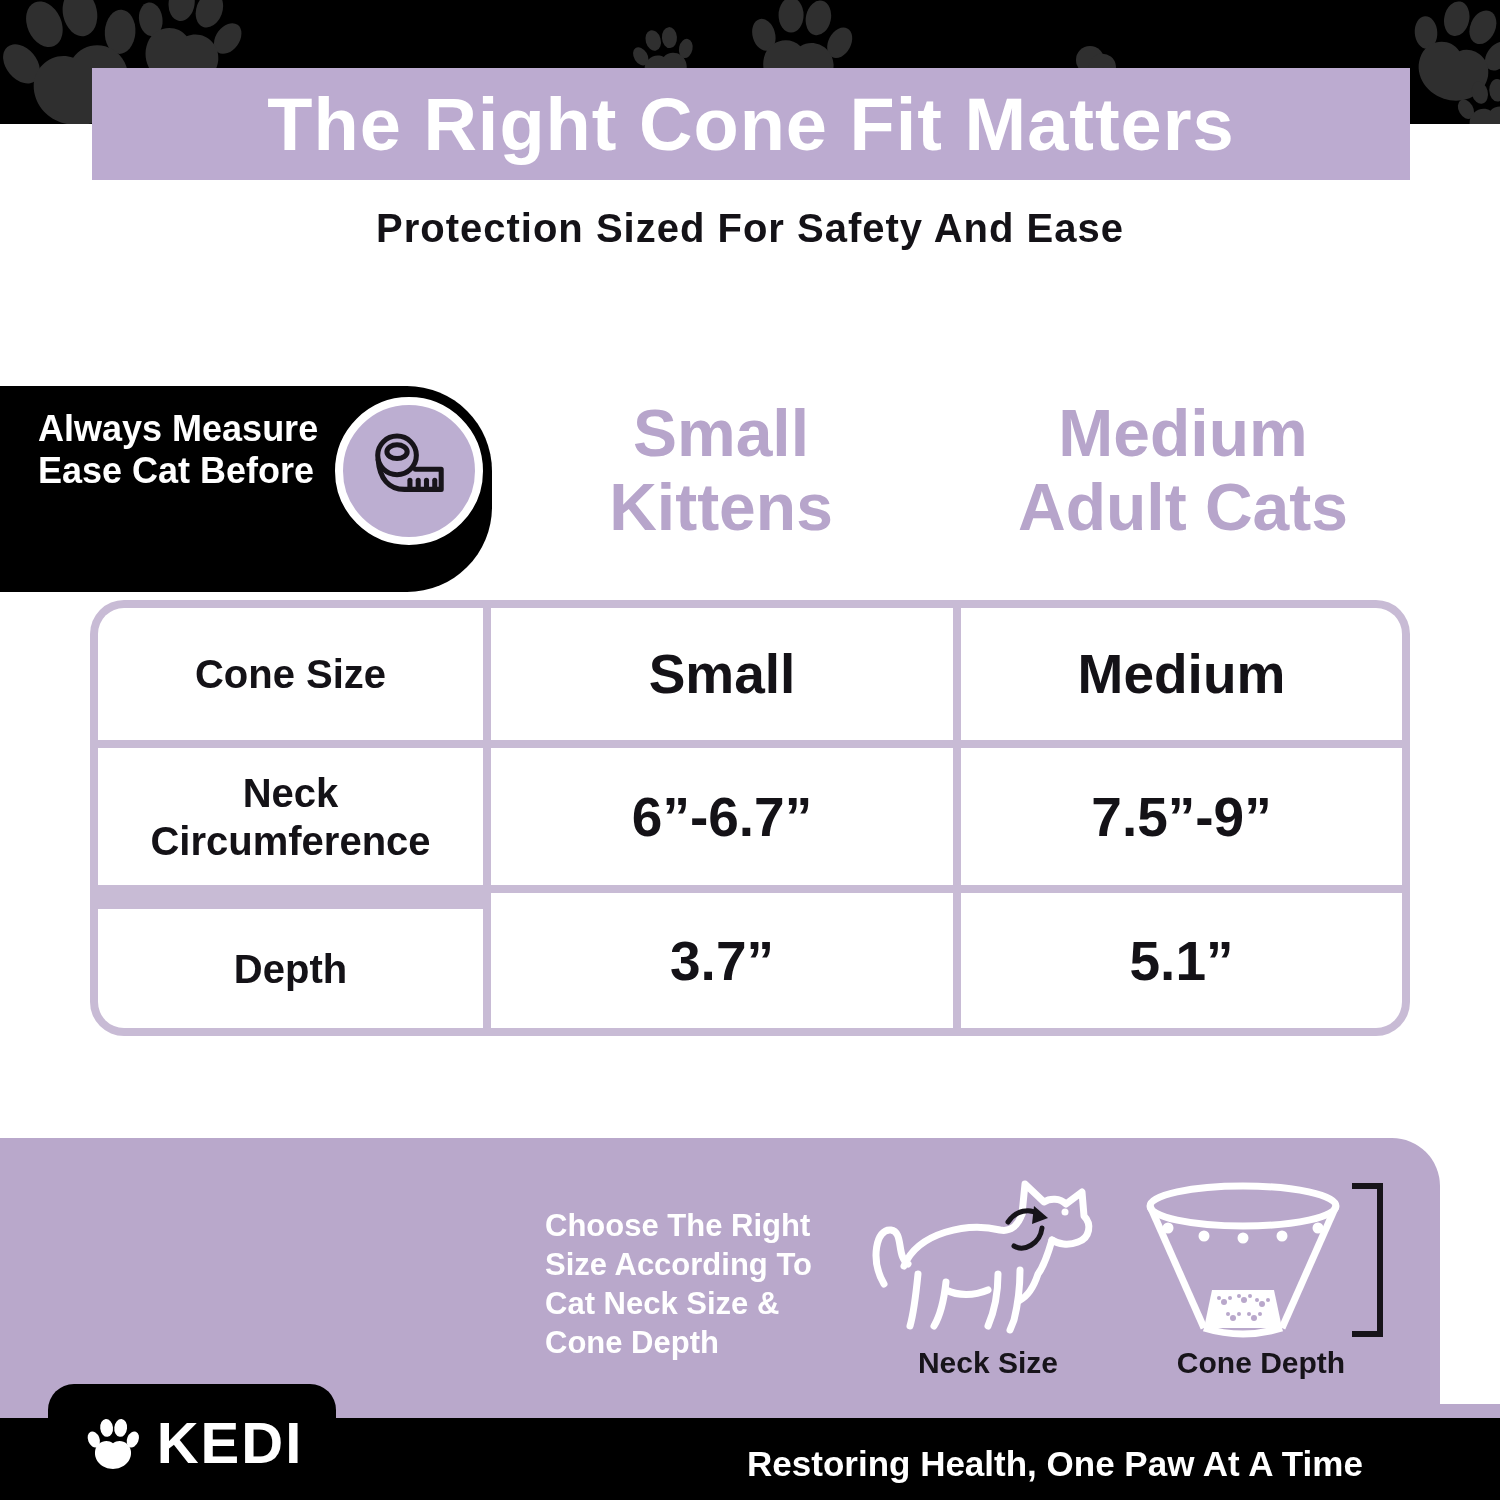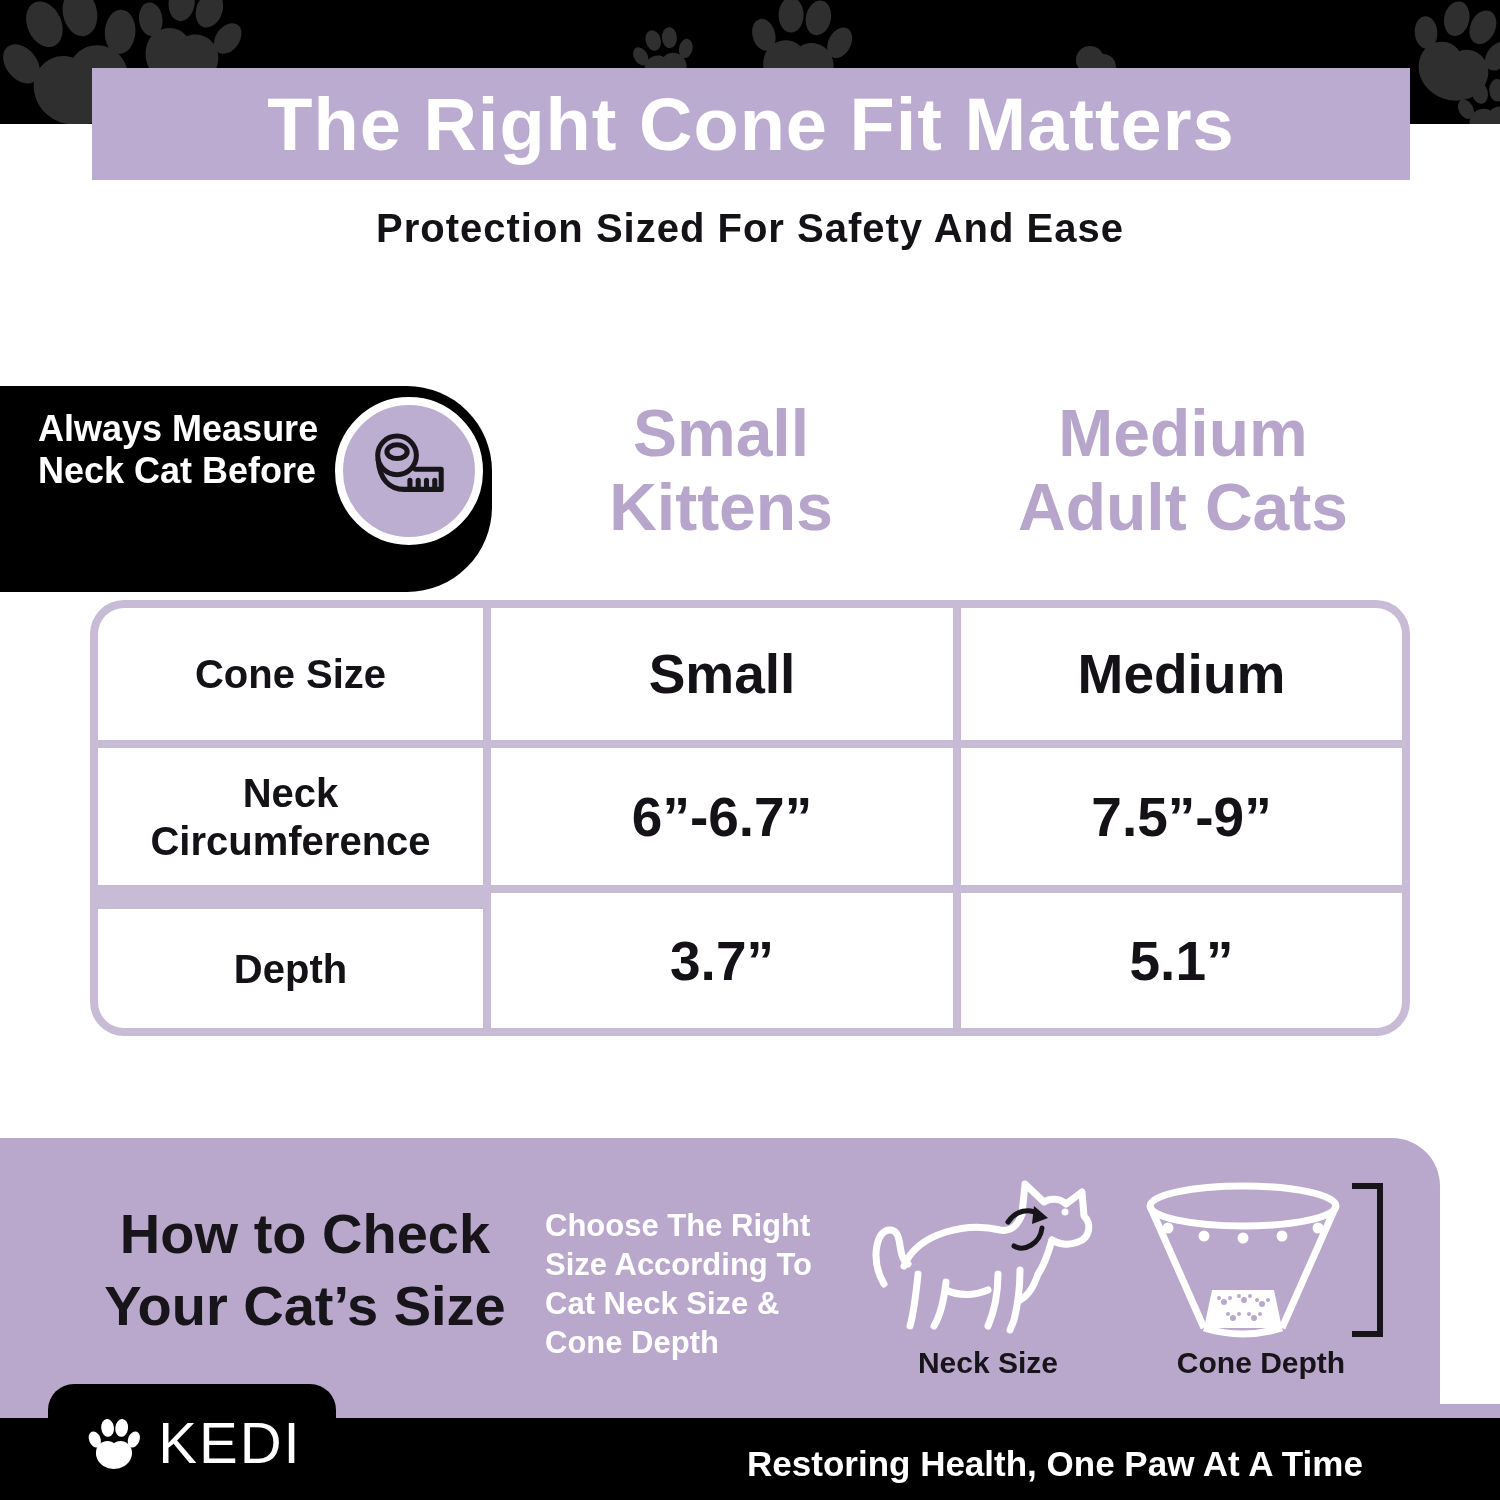--- a/index.html
+++ b/index.html
@@ -40,21 +40,21 @@
   .howto-title{position:absolute;left:70px;top:1198px;width:470px;text-align:center;
                font-size:56px;font-weight:bold;color:#17141a;line-height:72px;}
   .howto-desc{position:absolute;left:545px;top:1206px;width:340px;color:#ffffff;
               font-size:31px;font-weight:bold;line-height:39px;}
   .illus{position:absolute;}
   .illus-label{position:absolute;text-align:center;font-size:30px;font-weight:bold;color:#17141a;}
   
   .footer-bar{position:absolute;left:0;top:1418px;width:1500px;height:82px;background:#000;}
   .brand-badge{position:absolute;left:48px;top:1384px;width:288px;height:116px;background:#000;
                border-radius:26px 26px 0 0;display:flex;align-items:center;justify-content:center;gap:12px;}
-  .brand-badge .brand-text{color:#fff;font-size:58px;font-weight:normal;letter-spacing:2px;}
+  .brand-badge .brand-text{color:#fff;font-size:58px;font-weight:bold;letter-spacing:2px;}
   .tagline{position:absolute;left:710px;top:1444px;width:690px;text-align:center;
            color:#ffffff;font-size:35px;font-weight:bold;}
 </style>
 </head>
 <body>
 
 <div class="canvas">
 
   <div class="top-banner">
     <svg width="1500" height="124" viewBox="0 0 1500 124">
@@ -91,21 +91,21 @@
   </div>
 
   <div class="title-bar">
     <span>The Right Cone Fit Matters</span>
   </div>
   <div class="subtitle">Protection Sized For Safety And Ease</div>
 
   <div class="measure-badge">
     <div class="measure-text">
       <div><span>Always</span><span> Measure</span></div>
-      <div>Neck Cat Before</div>
+      <div>Ease Cat Before</div>
     </div>
     <div class="icon-circle">
       <svg width="92" height="92" viewBox="0 0 100 100" fill="none" stroke="#17141a" stroke-width="5.5" stroke-linecap="round" stroke-linejoin="round">
         <circle cx="37" cy="33" r="21"></circle>
         <ellipse cx="37" cy="29" rx="11" ry="7.5"></ellipse>
         <path d="M16.5,38 C18,58 28,70 45,70 L85,70 L85,48 L57,48"></path>
         <path d="M51,70 L51,60"></path>
           <path d="M60,70 L60,60"></path>
           <path d="M69,70 L69,60"></path>
           <path d="M78,70 L78,60"></path>
@@ -137,24 +137,20 @@
     <div class="cell val">7.5”-9”</div>
 
     <div class="cell lbl c-bl">Depth</div>
     <div class="cell val">3.7”</div>
     <div class="cell val c-br">5.1”</div>
   </div>
 
   <div class="howto-panel"></div>
   <div class="howto-strip"></div>
 
-  <div class="howto-title">
-    <div>How to Check</div>
-    <div>Your Cat’s Size</div>
-  </div>
 
   <div class="howto-desc">
     <div>Choose The Right</div>
     <div>Size According To</div>
     <div>Cat Neck Size &amp;</div>
     <div>Cone Depth</div>
   </div>
 
   <svg class="illus" style="left:868px;top:1170px;" width="240" height="176" viewBox="0 0 240 176">
     <g fill="none" stroke="#ffffff" stroke-width="7" stroke-linecap="round" stroke-linejoin="round">

